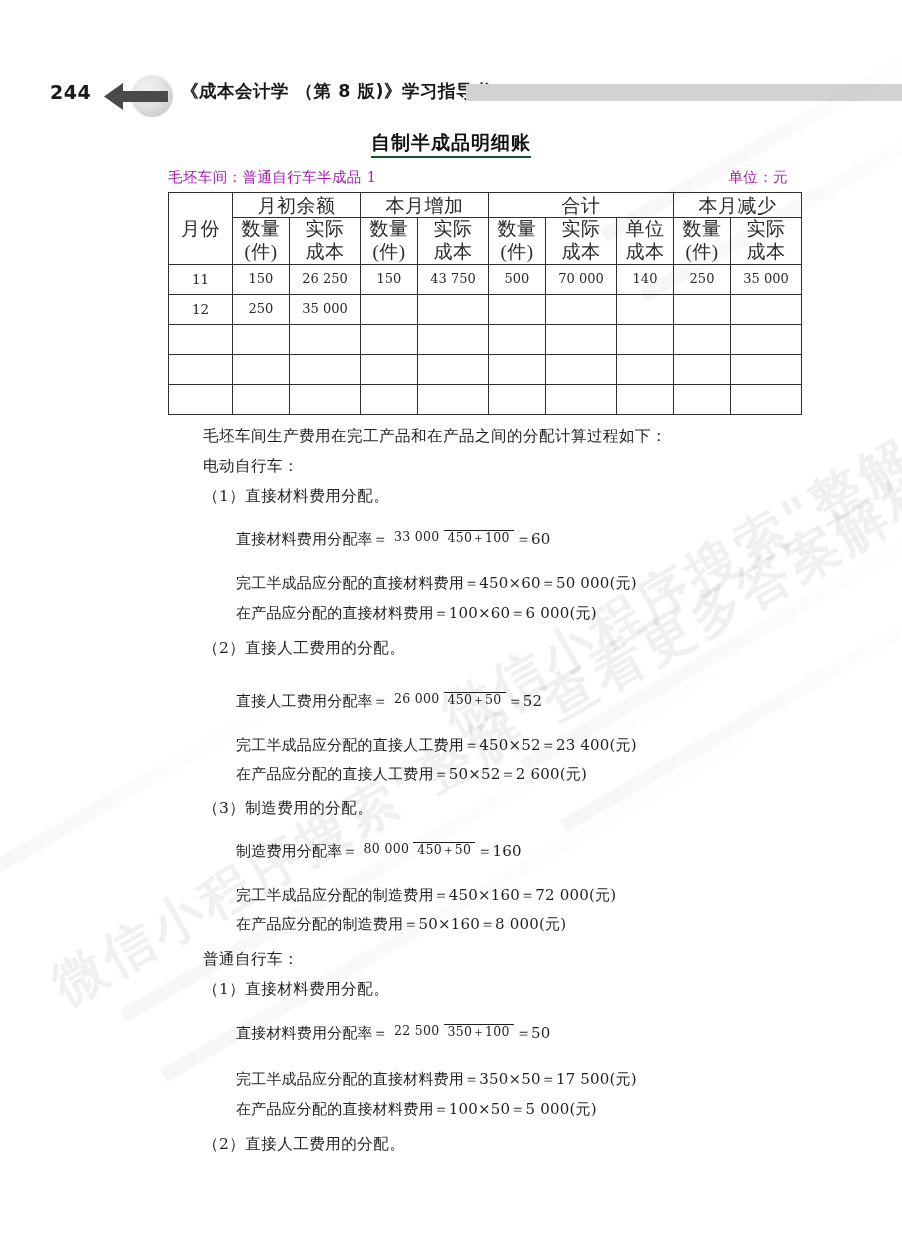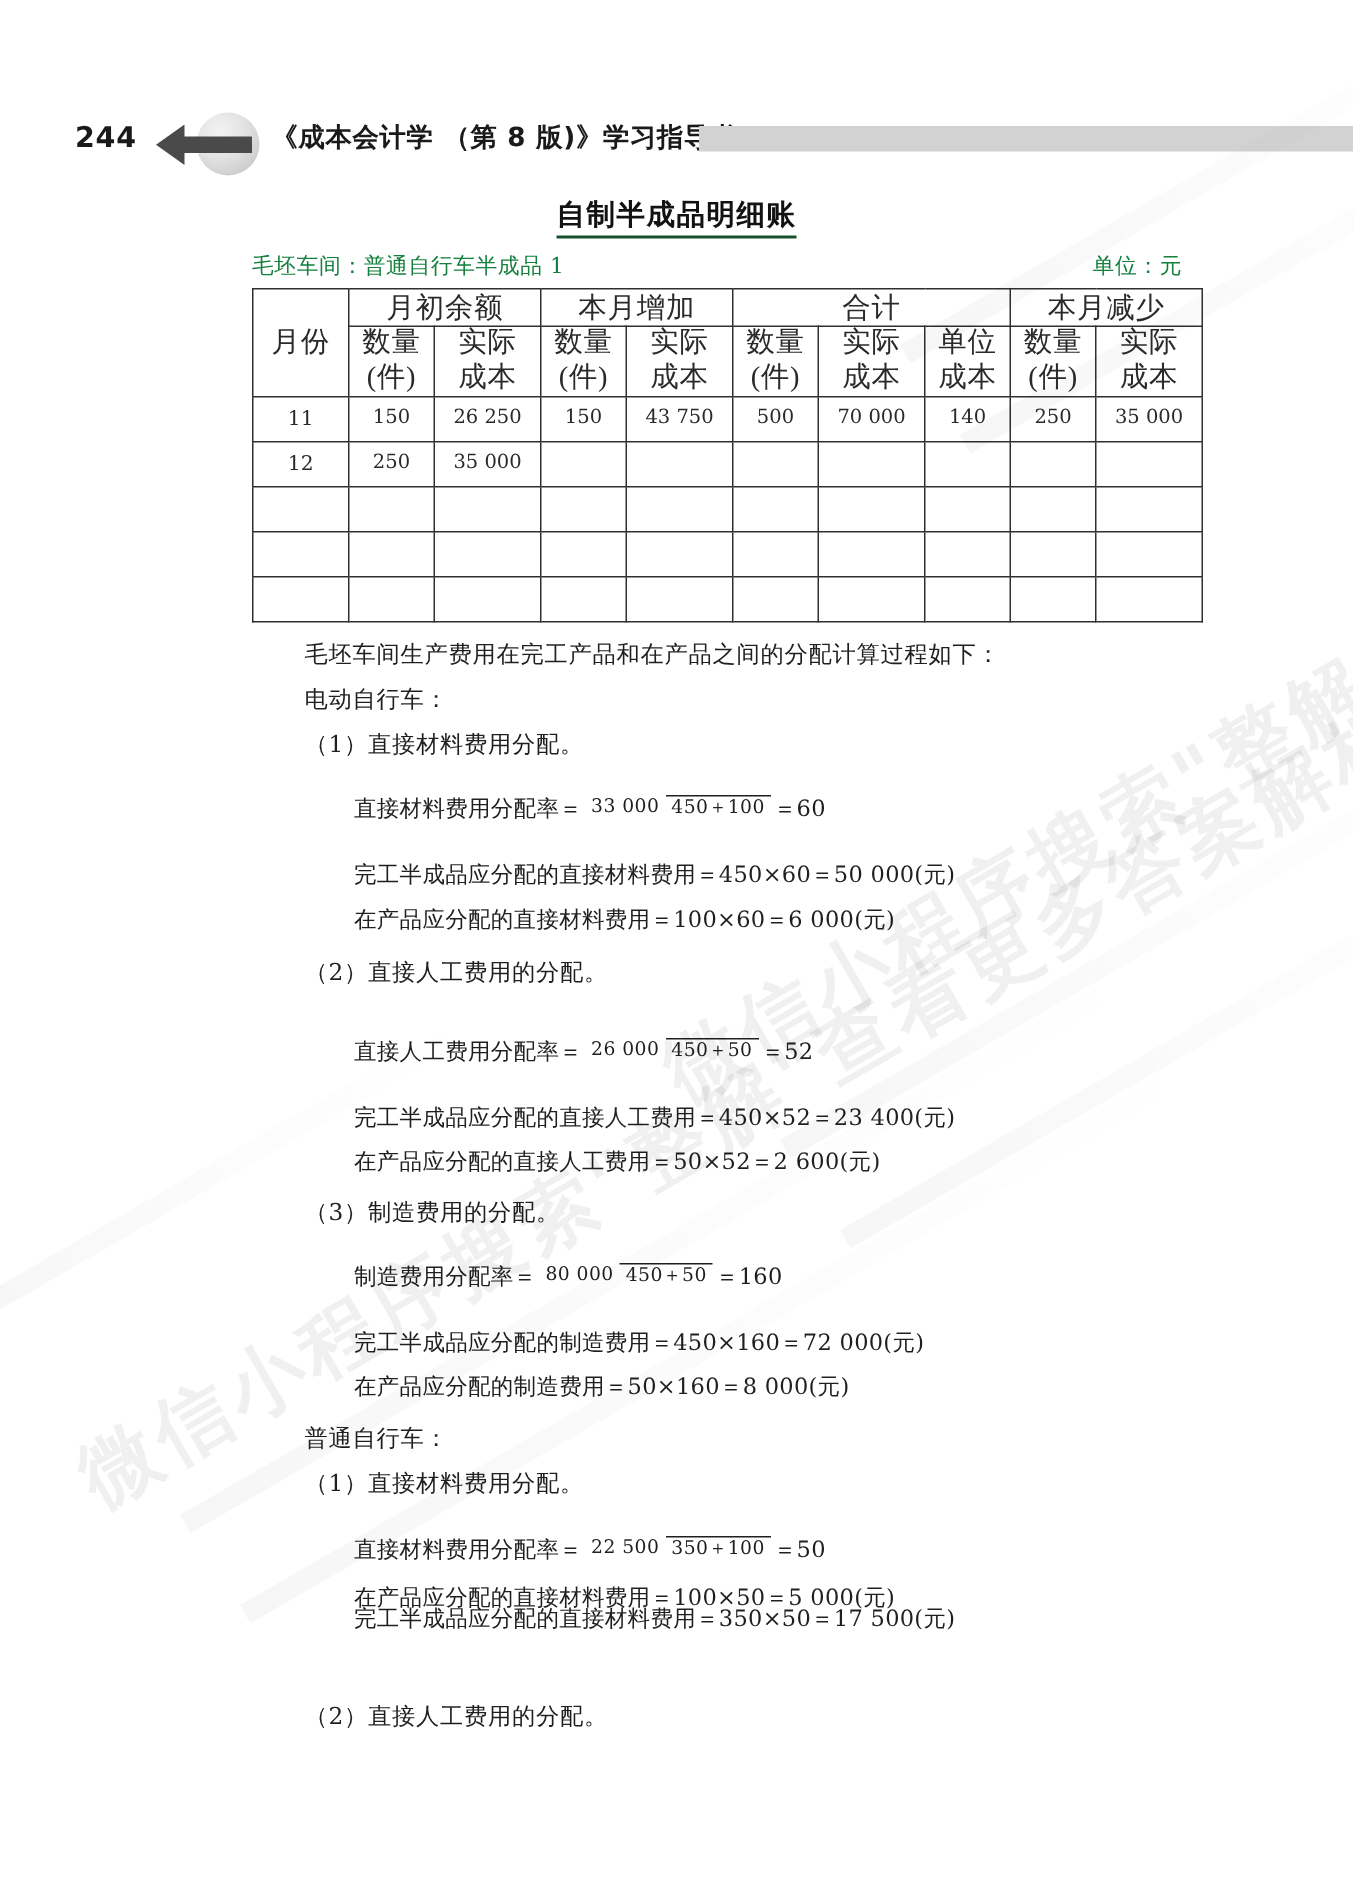--- a/index.html
+++ b/index.html
@@ -123,21 +123,21 @@
 
   .caption-row {
     position: absolute;
     top: 168px;
     left: 168px;
     width: 620px;
     display: flex;
     justify-content: space-between;
     align-items: baseline;
     font-size: 14.5px;
-    color: #15803d;
+    color: #a21caf;
     letter-spacing: 0.4px;
   }
 
   
   .ledger {
     position: absolute;
     top: 192px;
     left: 168px;
     width: 620px;
     border-collapse: collapse;
@@ -432,18 +432,18 @@
       <span class="expr">
         <span>直接材料费用分配率＝</span>
         <span class="frac">
           <span class="num">22 500</span>
           <span class="den">350＋100</span>
         </span>
         <span>＝50</span>
       </span>
     </div>
     <div class="p math" style="left:236px; top:1068px;">完工半成品应分配的直接材料费用＝350×50＝17 500(元)</div>
-    <div class="p math" style="left:236px; top:1054px;">在产品应分配的直接材料费用＝100×50＝5 000(元)</div>
+    <div class="p math" style="left:236px; top:1098px;">在产品应分配的直接材料费用＝100×50＝5 000(元)</div>
 
     <div class="p" style="left:203px; top:1133px;">（2）直接人工费用的分配。</div>
 
   </div>
 </div>
 
 </body></html>

